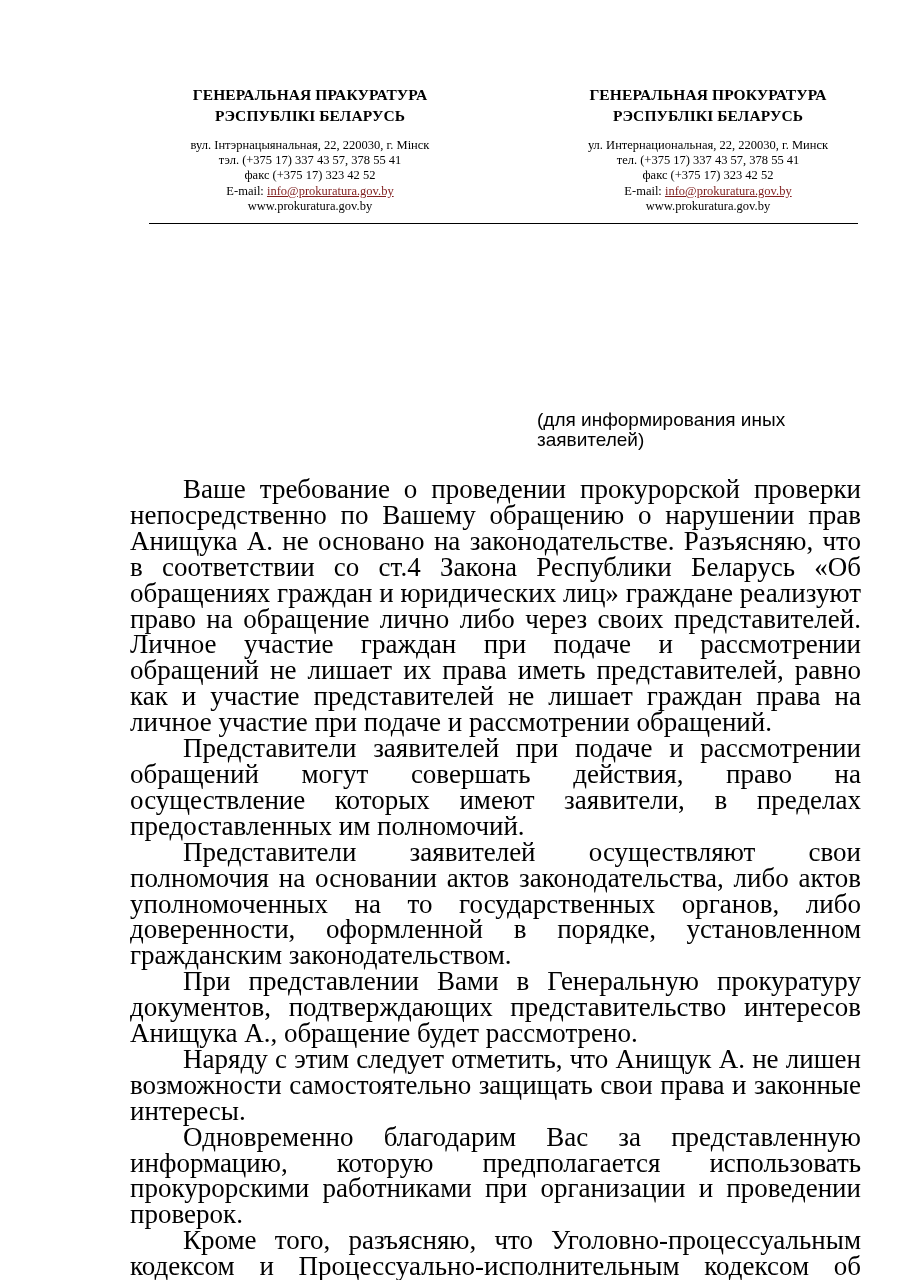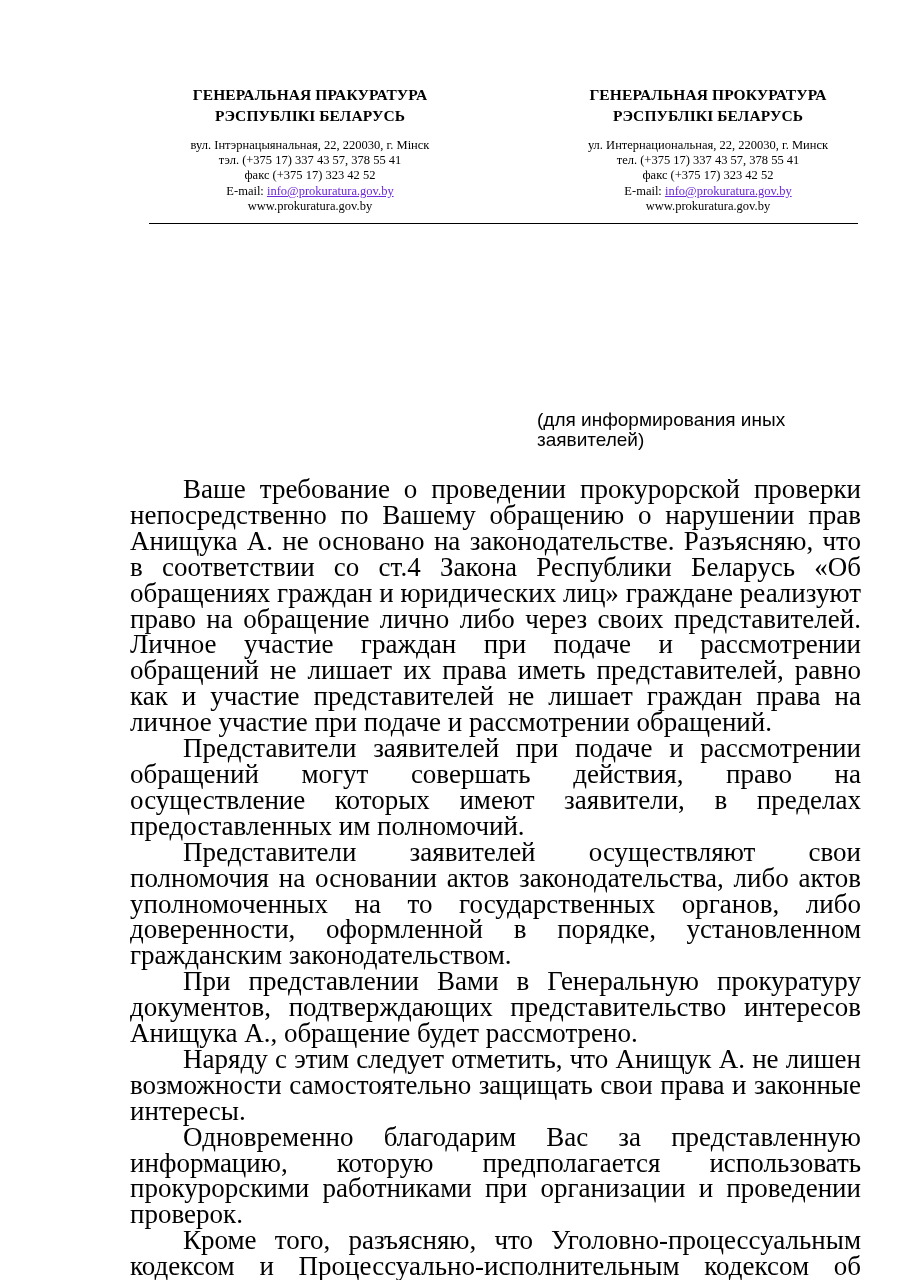--- a/index.html
+++ b/index.html
@@ -6,21 +6,21 @@
   body { width: 905px; height: 1280px; position: relative; overflow: hidden;
          font-family: "Liberation Serif", serif; color: #000; }
   .page { position: absolute; left: 0; top: 16px; width: 823px; height: 1280px; }
 
   .hdr-col { position: absolute; top: 68px; width: 320px; text-align: center; }
   .hdr-col.left { left: 150px; }
   .hdr-col.right { left: 548px; }
   .hdr-title { font-family: "Liberation Serif", serif; font-weight: bold; font-size: 15.5px;
                line-height: 21px; letter-spacing: 0.1px; }
   .hdr-info { margin-top: 12px; font-size: 12.5px; line-height: 15.2px; }
-  .hdr-info a { color: #6d28d9; text-decoration: underline; }
+  .hdr-info a { color: #7f1d1d; text-decoration: underline; }
   .hdr-rule { position: absolute; top: 207px; left: 149px; width: 709px; height: 0;
               border-top: 1.6px solid #000; }
 
   .ref-line { position: absolute; top: 265px; left: 153px; font-size: 20px; }
   .ref-line span { display: inline-block; }
   .ref-date { margin-right: 38px; }
 
   .addressee { position: absolute; top: 394px; left: 537px; width: 320px;
                font-family: "Liberation Sans", sans-serif; font-size: 19px; line-height: 20px; }
 

